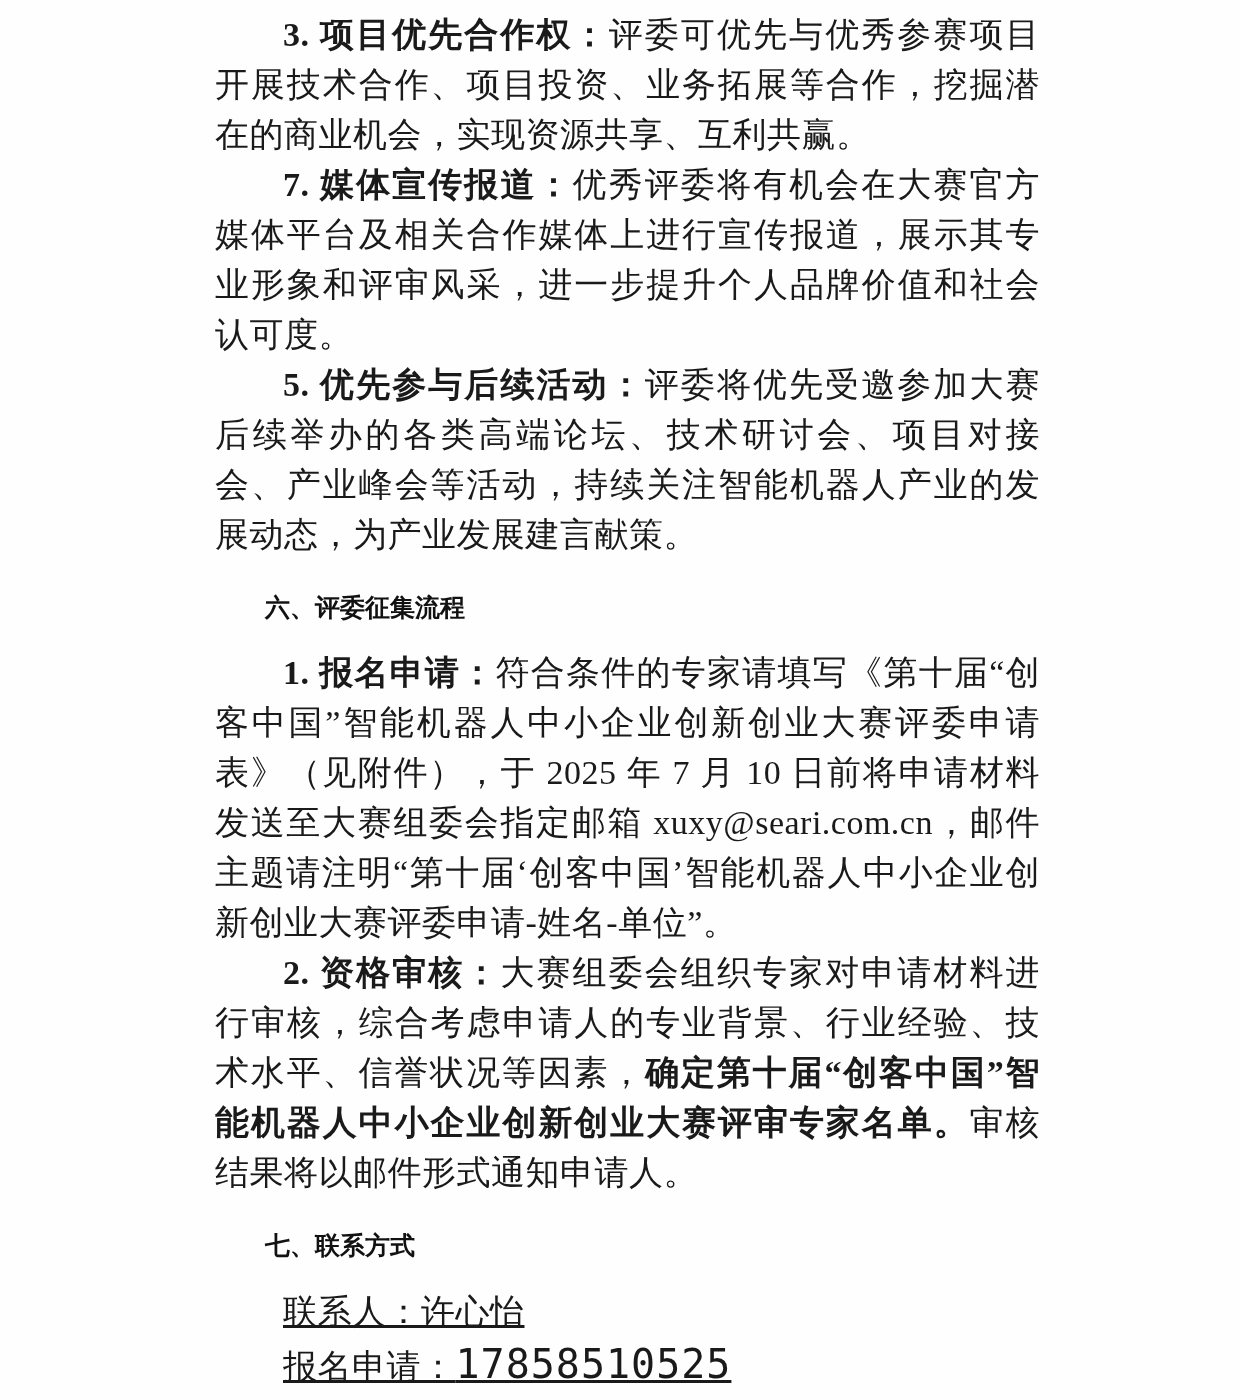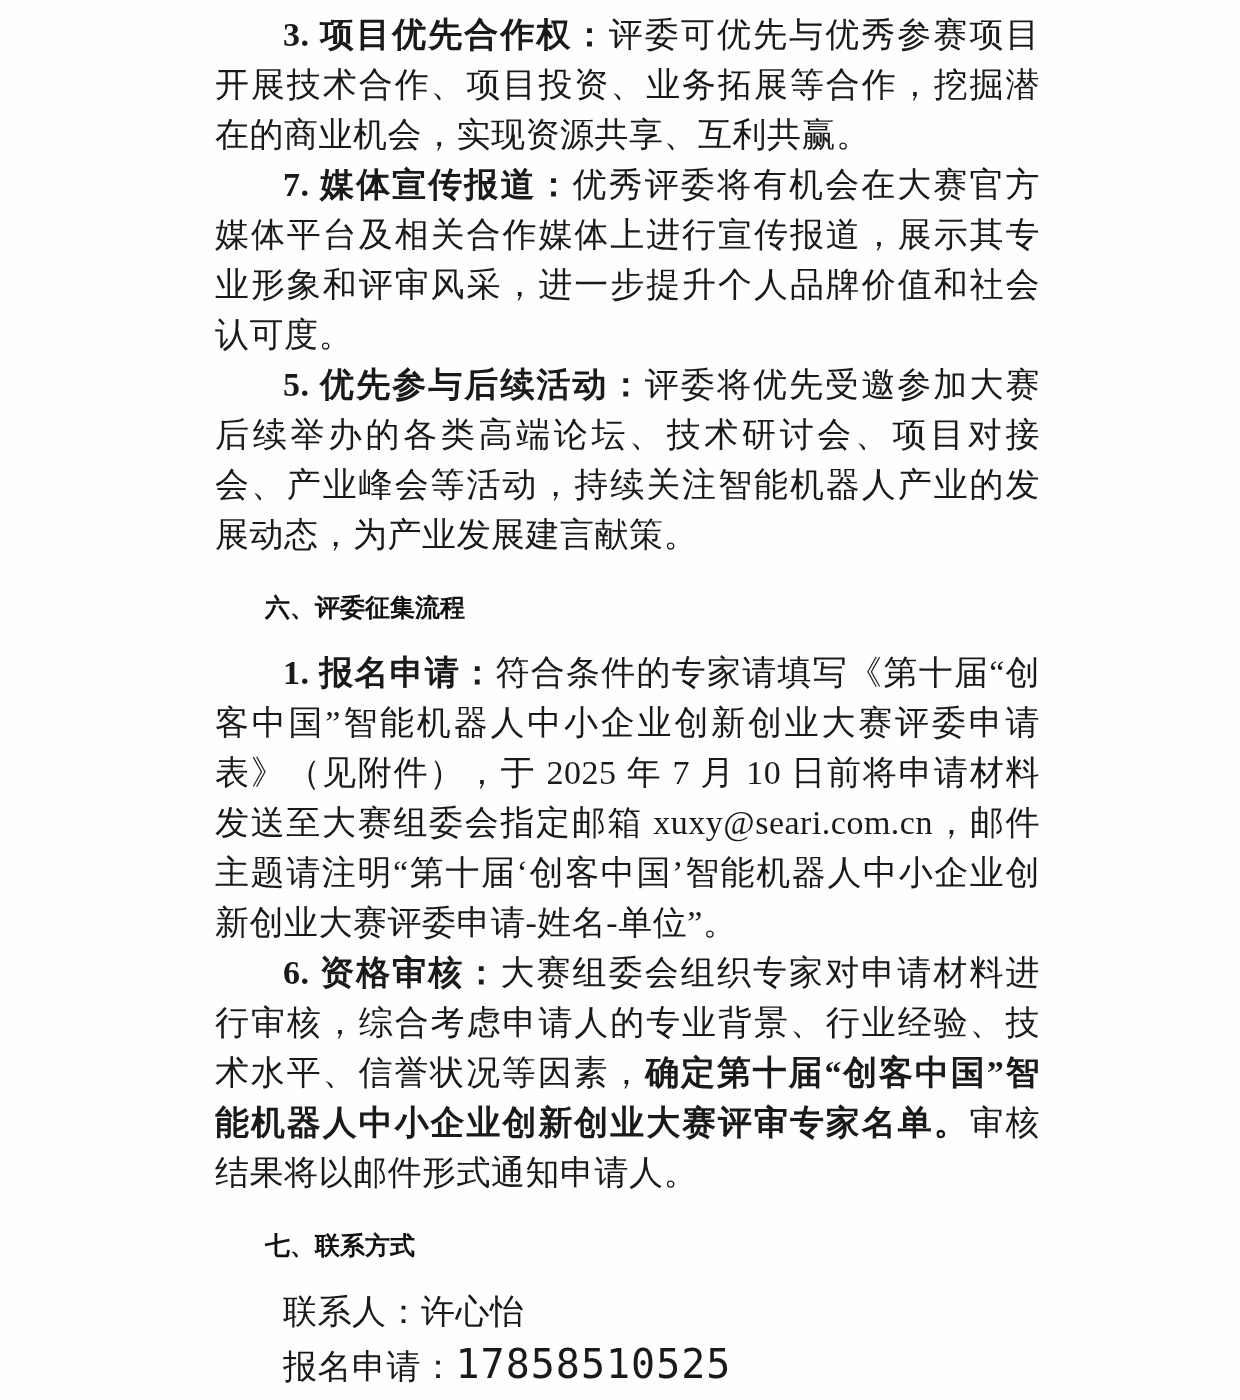--- a/index.html
+++ b/index.html
@@ -44,20 +44,21 @@
     line-height: 50px;
     text-indent: 2em;
     color: #111111;
   }
   .contact-row {
     margin: 0;
     font-size: 34px;
     line-height: 52px;
     text-indent: 2em;
     letter-spacing: 0.5px;
+    text-decoration: underline;
   }
   .contact-value-latin {
     font-family: "DejaVu Sans Mono", "Liberation Mono", monospace;
     font-size: 40px;
     letter-spacing: 1px;
   }
 </style>
 </head>
 <body>
 
@@ -66,21 +67,21 @@
   <p class="para"><span class="lead">3. 项目优先合作权：</span><span>评委可优先与优秀参赛项目开展技术合作、项目投资、业务拓展等合作，挖掘潜在的商业机会，实现资源共享、互利共赢。</span></p>
 
   <p class="para"><span class="lead">7. 媒体宣传报道：</span><span>优秀评委将有机会在大赛官方媒体平台及相关合作媒体上进行宣传报道，展示其专业形象和评审风采，进一步提升个人品牌价值和社会认可度。</span></p>
 
   <p class="para"><span class="lead">5. 优先参与后续活动：</span><span>评委将优先受邀参加大赛后续举办的各类高端论坛、技术研讨会、项目对接会、产业峰会等活动，持续关注智能机器人产业的发展动态，为产业发展建言献策。</span></p>
 
   <h2 class="section-heading">六、评委征集流程</h2>
 
   <p class="para"><span class="lead">1. 报名申请：</span><span>符合条件的专家请填写《第十届“创客中国”智能机器人中小企业创新创业大赛评委申请表》（见附件），于 2025 年 7 月 10 日前将申请材料发送至大赛组委会指定邮箱 xuxy@seari.com.cn，邮件主题请注明“第十届‘创客中国’智能机器人中小企业创新创业大赛评委申请-姓名-单位”。</span></p>
 
-  <p class="para"><span class="lead">6. 资格审核：</span><span>大赛组委会组织专家对申请材料进行审核，综合考虑申请人的专业背景、行业经验、技术水平、信誉状况等因素，</span><span class="bold-run">确定第十届“创客中国”智能机器人中小企业创新创业大赛评审专家名单。</span><span>审核结果将以邮件形式通知申请人。</span></p>
+  <p class="para"><span class="lead">2. 资格审核：</span><span>大赛组委会组织专家对申请材料进行审核，综合考虑申请人的专业背景、行业经验、技术水平、信誉状况等因素，</span><span class="bold-run">确定第十届“创客中国”智能机器人中小企业创新创业大赛评审专家名单。</span><span>审核结果将以邮件形式通知申请人。</span></p>
 
   <h2 class="section-heading">七、联系方式</h2>
 
   <p class="contact-row"><span>联系人：</span><span>许心怡</span></p>
 
   <p class="contact-row"><span>报名申请：</span><span class="contact-value-latin">17858510525</span></p>
 
   <p class="contact-row"><span>电子邮箱：</span><span class="contact-value-latin">xuxy@seari.com.cn</span></p>
 
 </div>

